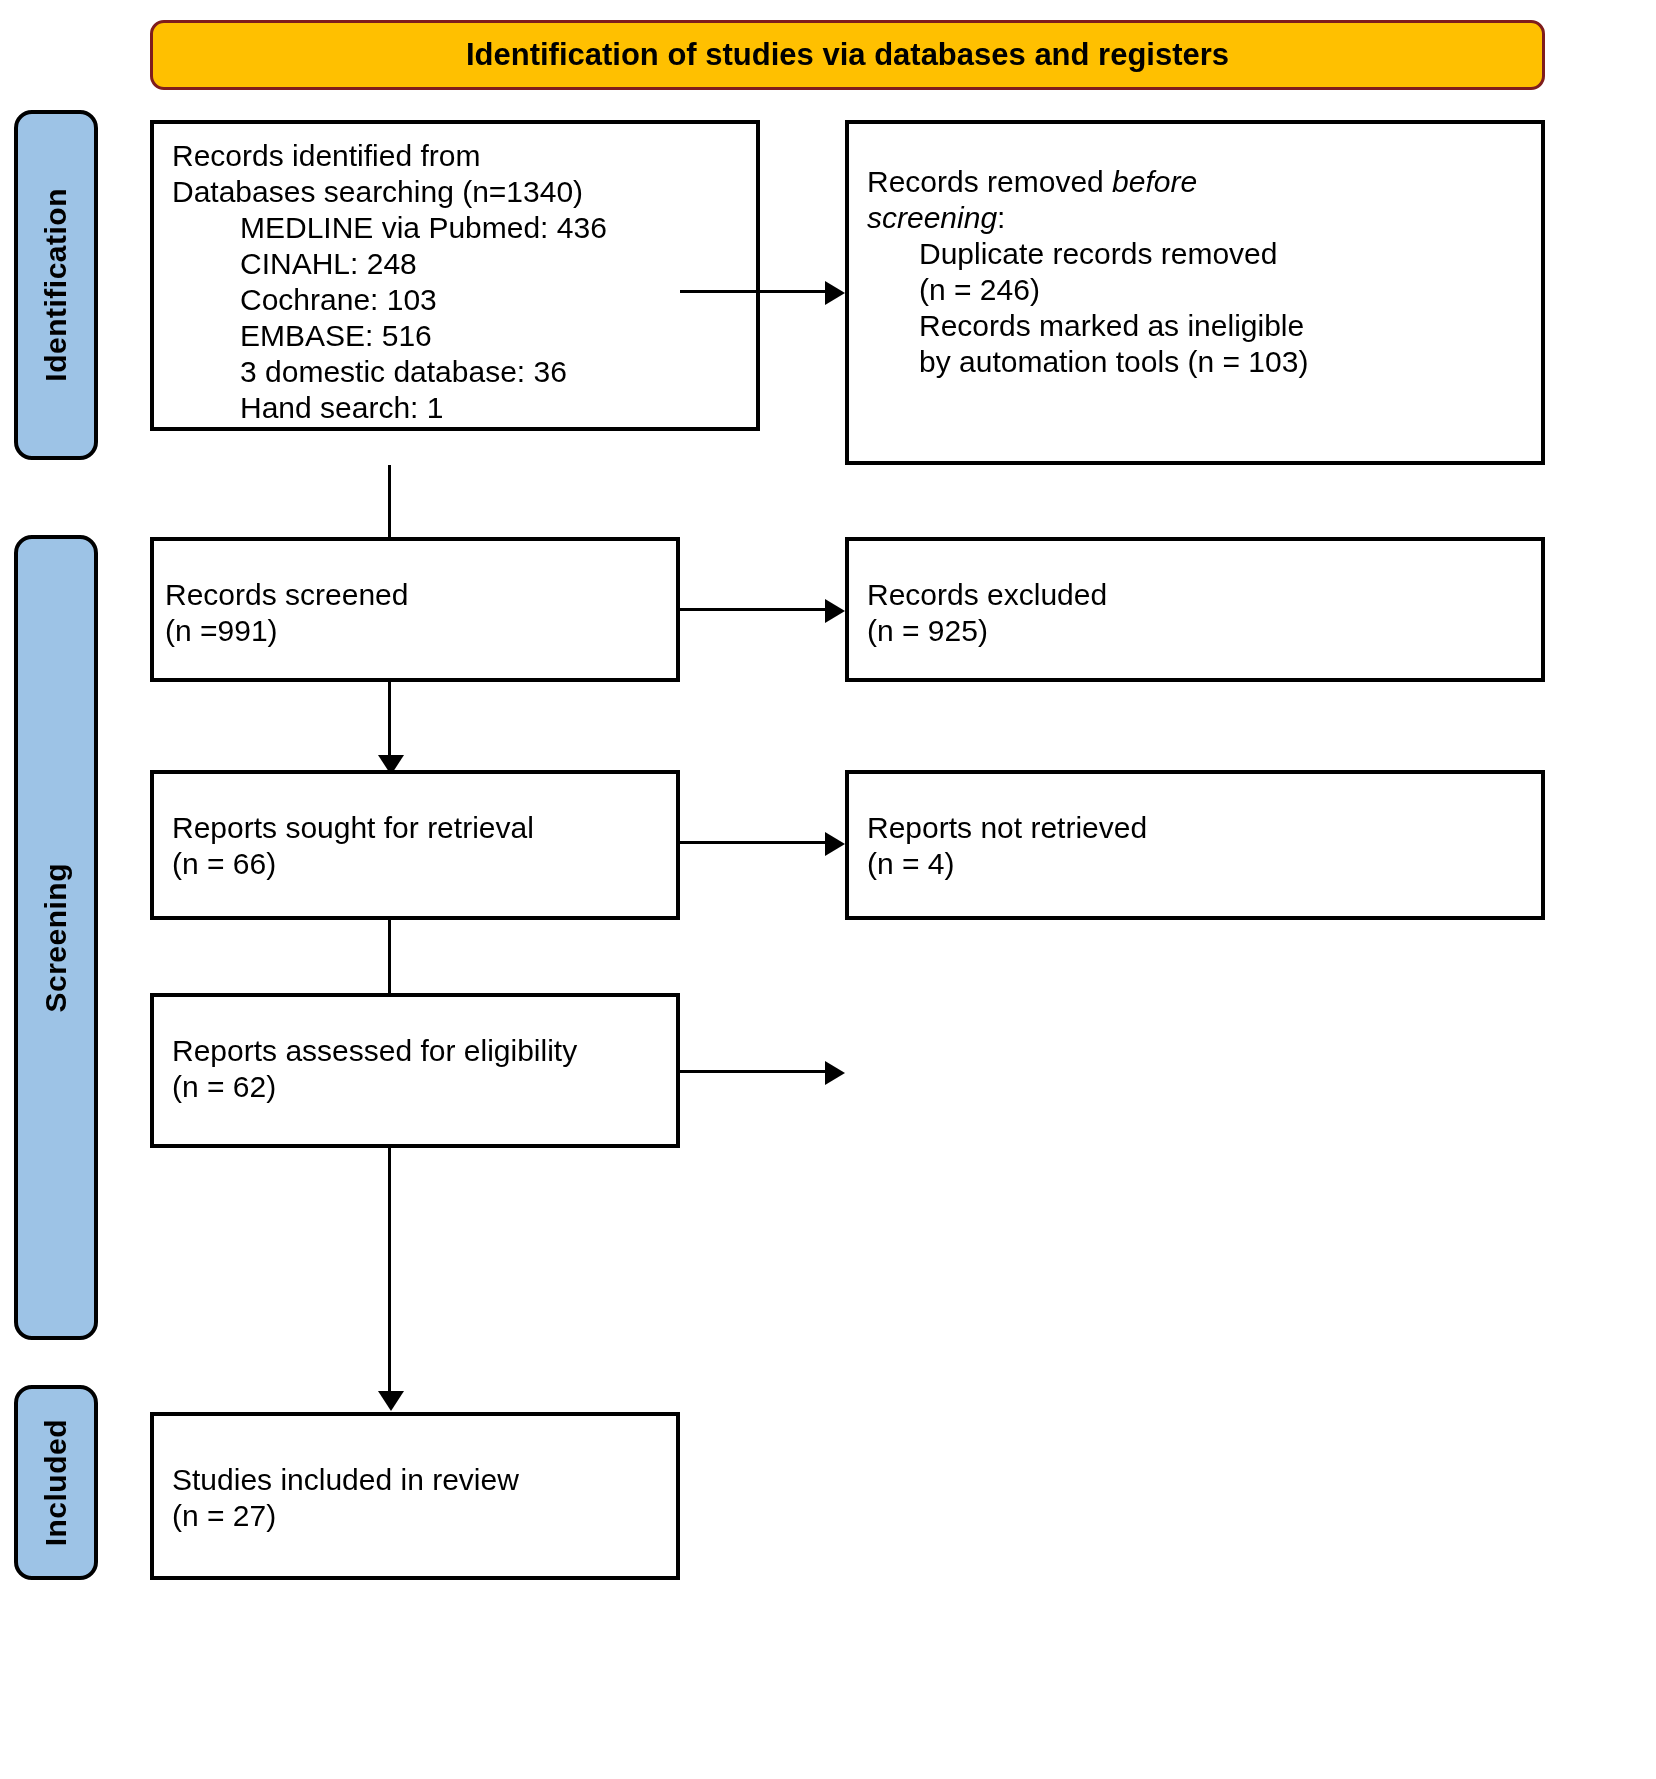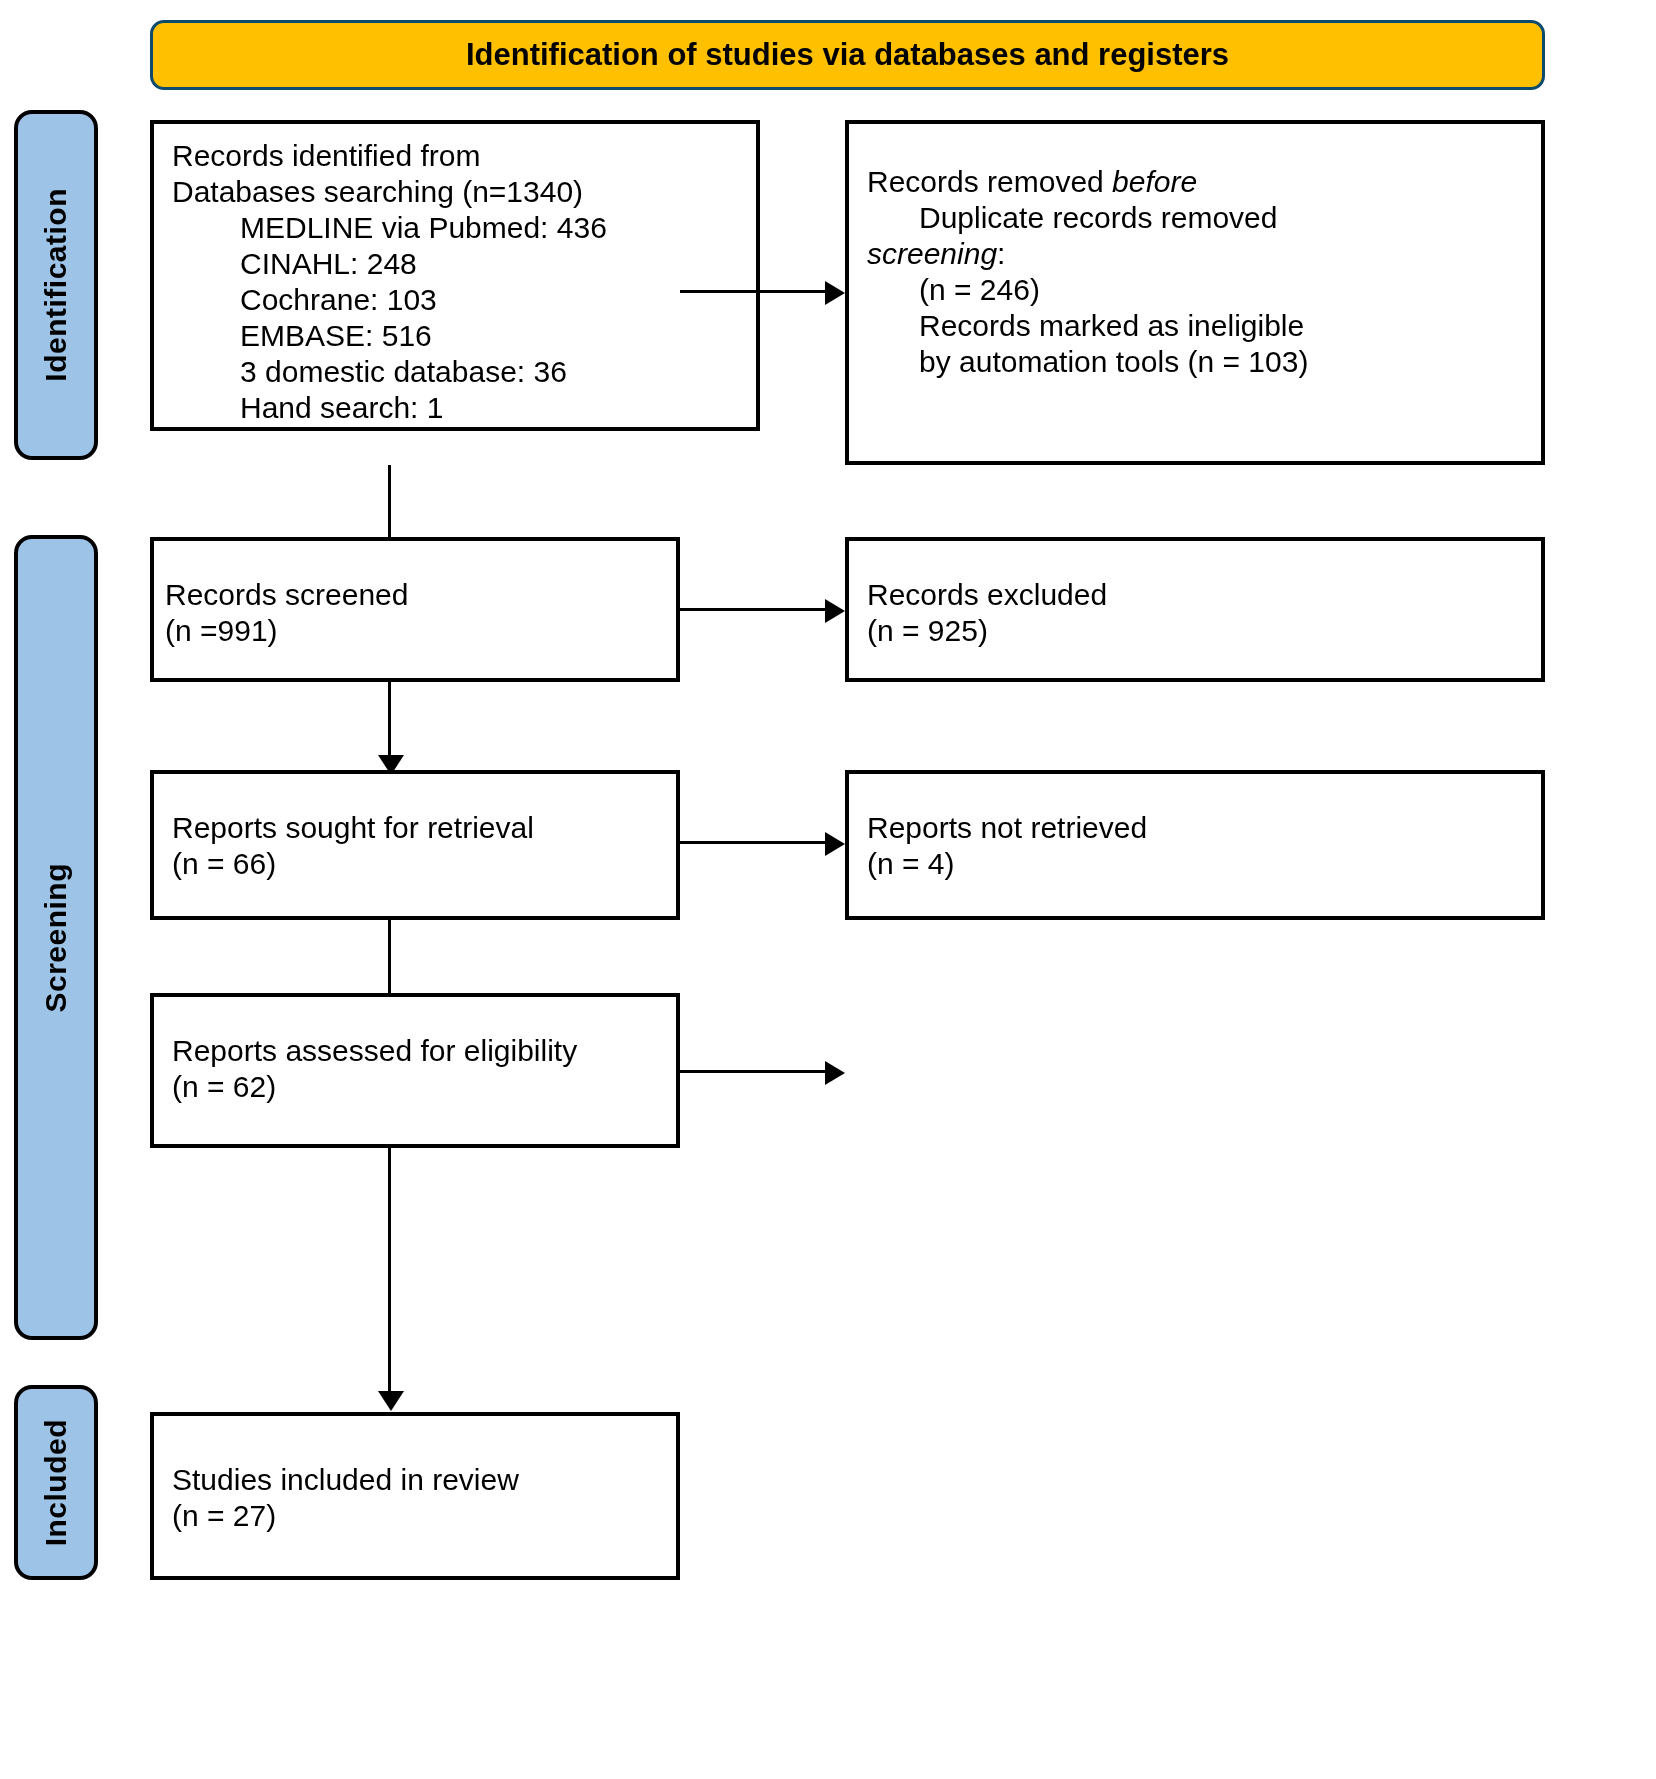--- a/index.html
+++ b/index.html
@@ -37,21 +37,21 @@
     font-size: 30px;
     letter-spacing: 0.5px;
     white-space: nowrap;
     line-height: 1;
   }
 
   
   .banner {
     position: absolute;
     background: #FFC000;
-    border: 3px solid #0c4a6e;
+    border: 3px solid #7f1d1d;
     border-radius: 14px;
     box-sizing: border-box;
     display: flex;
     align-items: center;
     justify-content: center;
     font-weight: bold;
     font-size: 31px;
     text-align: center;
   }
 
@@ -129,22 +129,22 @@
     <div class="ln indent">MEDLINE via Pubmed: 436</div>
     <div class="ln indent">CINAHL: 248</div>
     <div class="ln indent">Cochrane: 103</div>
     <div class="ln indent">EMBASE: 516</div>
     <div class="ln indent">3 domestic database: 36</div>
     <div class="ln indent">Hand search: 1</div>
   </div>
 
   <div class="box" style="left:845px; top:120px; width:700px; height:345px; padding-top:40px;">
     <div class="ln"><span>Records removed </span><span class="ital">before</span></div>
+    <div class="ln"><span class="ital">screening</span><span>:</span></div>
     <div class="ln indent-sm">Duplicate records removed</div>
-    <div class="ln"><span class="ital">screening</span><span>:</span></div>
     <div class="ln indent-sm">(n = 246)</div>
     <div class="ln indent-sm">Records marked as ineligible</div>
     <div class="ln indent-sm">by automation tools (n = 103)</div>
   </div>
 
   <div class="arrow-h" style="left:680px; top:290px; width:145px;"></div>
 
   <div class="arrow-v" style="left:388px; top:465px; height:75px;"></div>
 
   <div class="box" style="left:150px; top:537px; width:530px; height:145px; padding-top:36px;padding-left:11px;">

